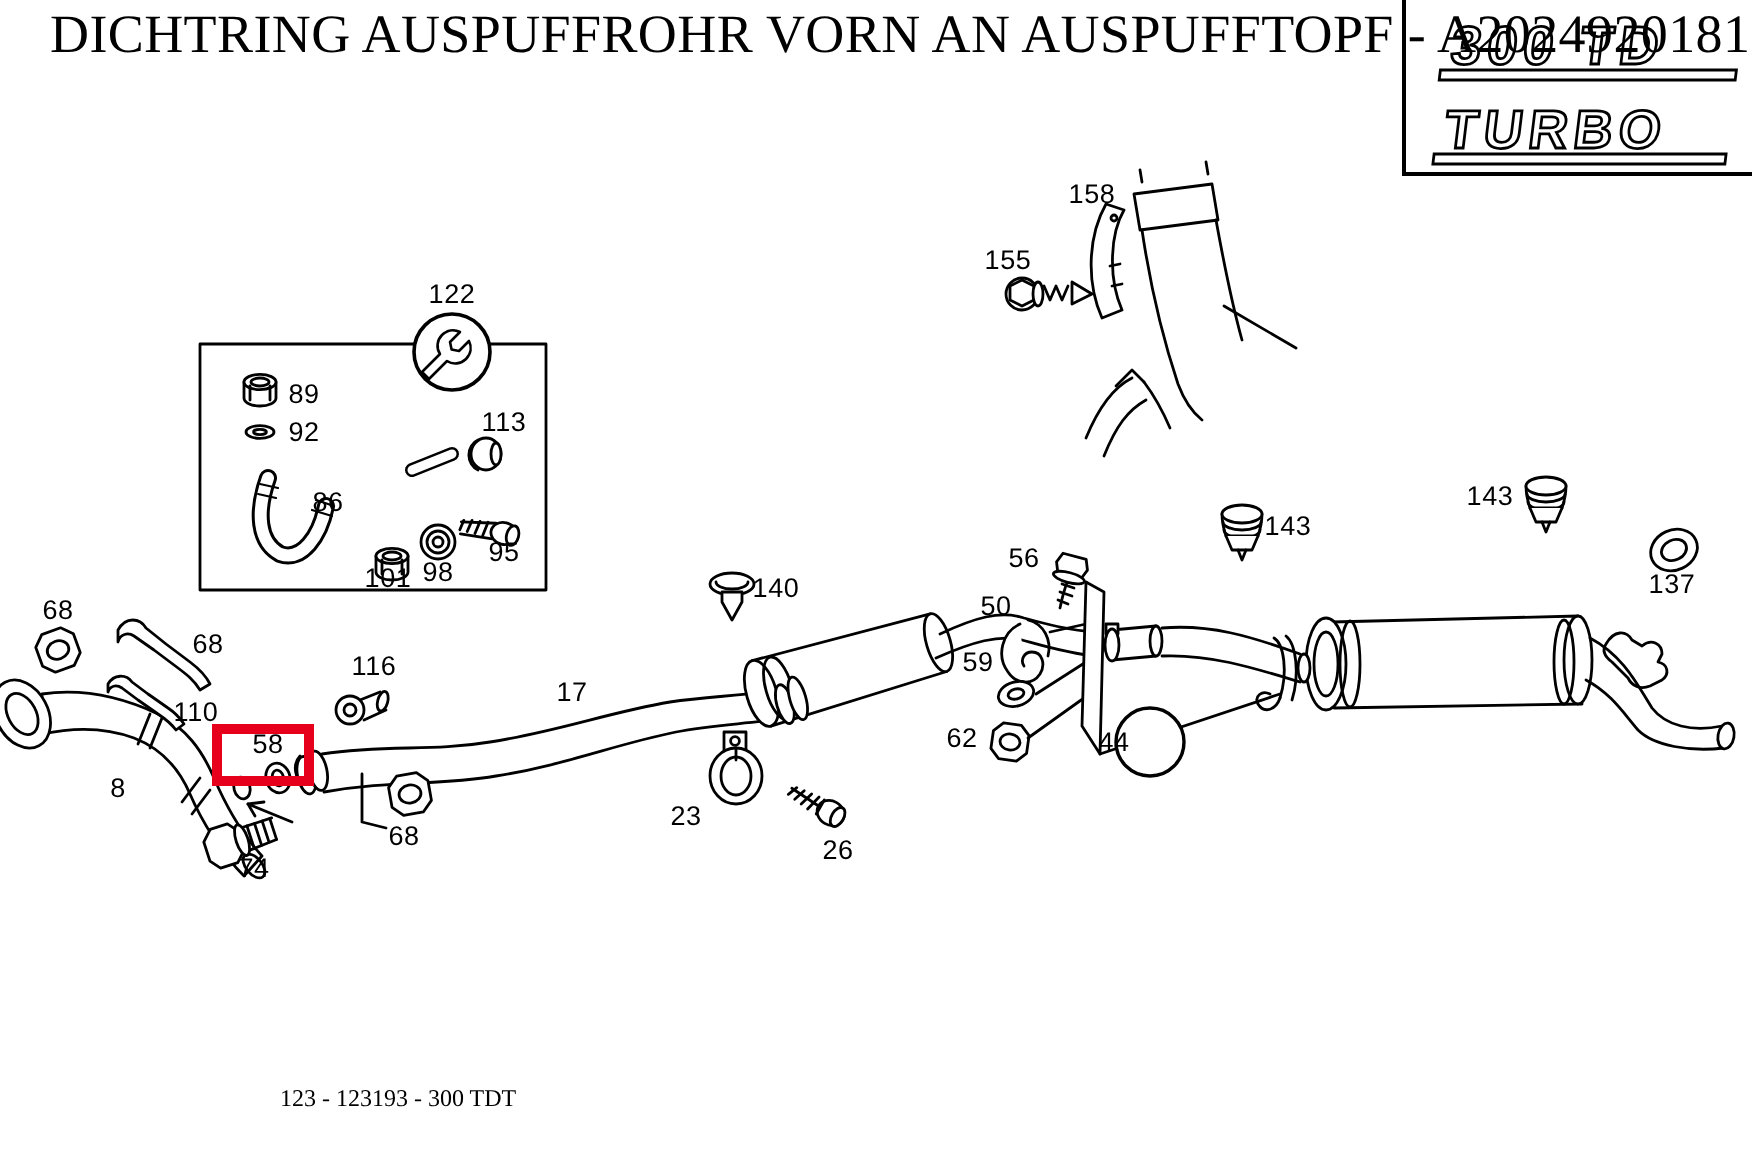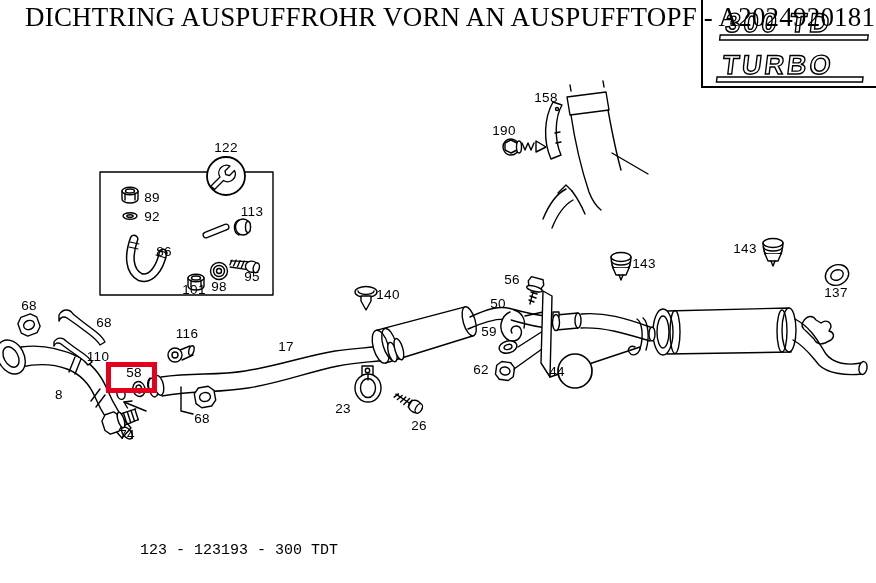--- a/index.html
+++ b/index.html
@@ -2,21 +2,21 @@
 <html><head>
 <meta charset="utf-8">
 <style>
   html,body { margin:0; padding:0; background:#fff; }
   .stage { position:relative; width:876px; height:583px; background:#ffffff; overflow:hidden;
            font-family:"Liberation Sans",sans-serif; color:#000; }
   .title { position:absolute; left:25px; top:2px; z-index:3;
            font-family:"Liberation Serif",serif; font-size:27px; line-height:30px;
            white-space:nowrap; letter-spacing:0.2px; }
   .footer { position:absolute; left:140px; top:542px; z-index:2;
-            font-family:Liberation Mono, monospace; font-size:15px; }
+            font-family:Liberation Serif, serif; font-size:12px; }
   .badge { position:absolute; left:701px; top:-4px; width:175px; height:92px; z-index:1;
            border-left:2px solid #000; border-bottom:2px solid #000; box-sizing:border-box; }
   .badge svg text { font-family:"Liberation Sans",sans-serif; font-weight:bold; }
   .plabel { position:absolute; transform:translate(-50%,-50%); z-index:2;
             font-weight:normal; font-size:13.5px; letter-spacing:0.3px; white-space:nowrap; }
   .hl { position:absolute; left:106px; top:362px; width:51px; height:31px; z-index:4;
         border:5px solid #e6001c; box-sizing:border-box; background:transparent; }
   svg.art { position:absolute; left:0; top:0; z-index:1; }
   svg.art * { vector-effect:non-scaling-stroke; }
 </style>
@@ -309,21 +309,21 @@
 
   <span class="plabel" style="left:226px;top:147px">122</span>
   <span class="plabel" style="left:152px;top:197px">89</span>
   <span class="plabel" style="left:152px;top:216px">92</span>
   <span class="plabel" style="left:164px;top:251px">86</span>
   <span class="plabel" style="left:252px;top:211px">113</span>
   <span class="plabel" style="left:194px;top:289px">101</span>
   <span class="plabel" style="left:219px;top:286px">98</span>
   <span class="plabel" style="left:252px;top:276px">95</span>
   <span class="plabel" style="left:546px;top:97px">158</span>
-  <span class="plabel" style="left:504px;top:130px">190</span>
+  <span class="plabel" style="left:504px;top:130px">155</span>
   <span class="plabel" style="left:388px;top:294px">140</span>
   <span class="plabel" style="left:644px;top:263px">143</span>
   <span class="plabel" style="left:745px;top:248px">143</span>
   <span class="plabel" style="left:836px;top:292px">137</span>
   <span class="plabel" style="left:29px;top:305px">68</span>
   <span class="plabel" style="left:104px;top:322px">68</span>
   <span class="plabel" style="left:98px;top:356px">110</span>
   <span class="plabel" style="left:187px;top:333px">116</span>
   <span class="plabel" style="left:134px;top:372px">58</span>
   <span class="plabel" style="left:59px;top:394px">8</span>

